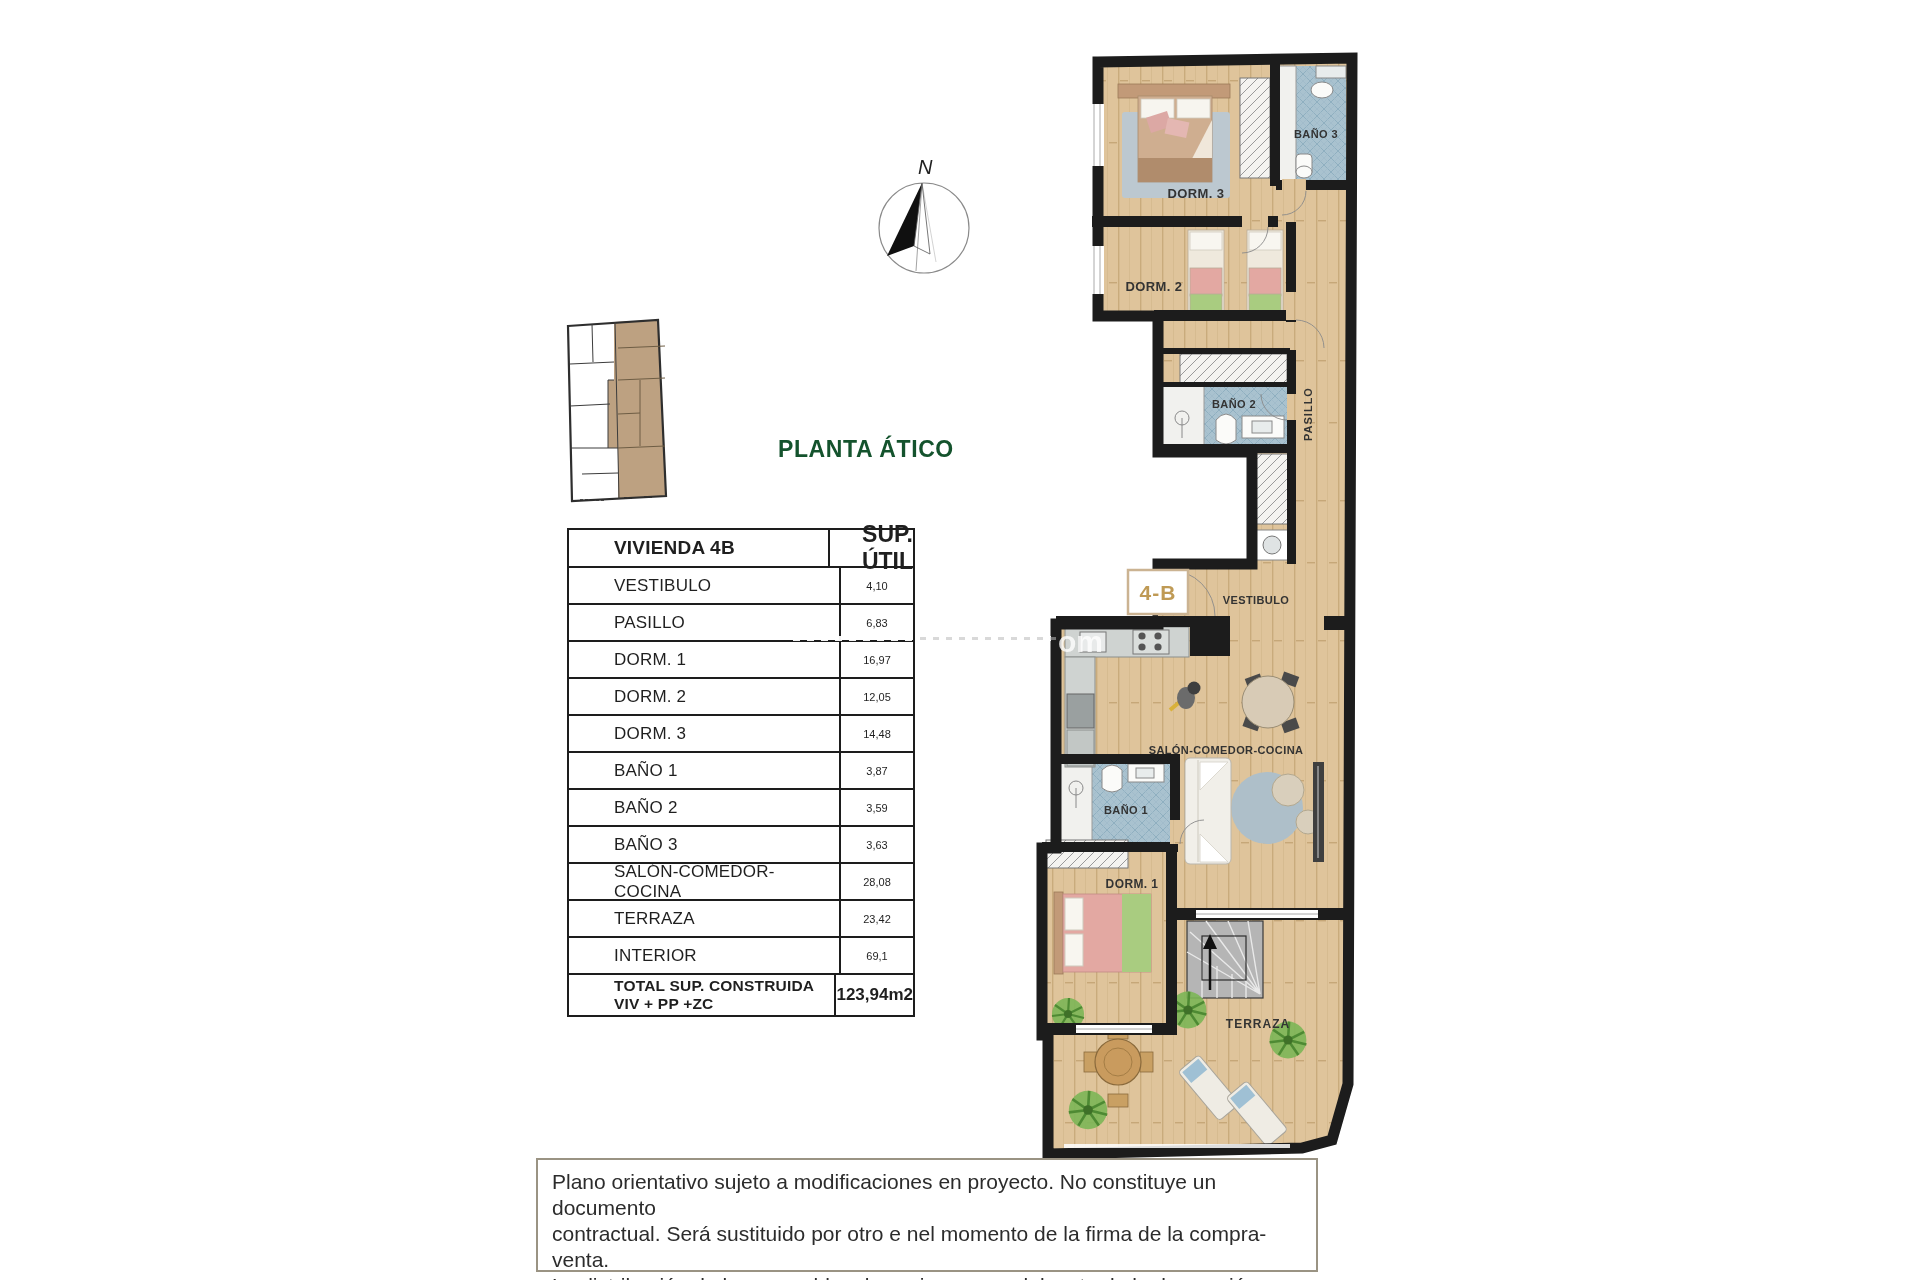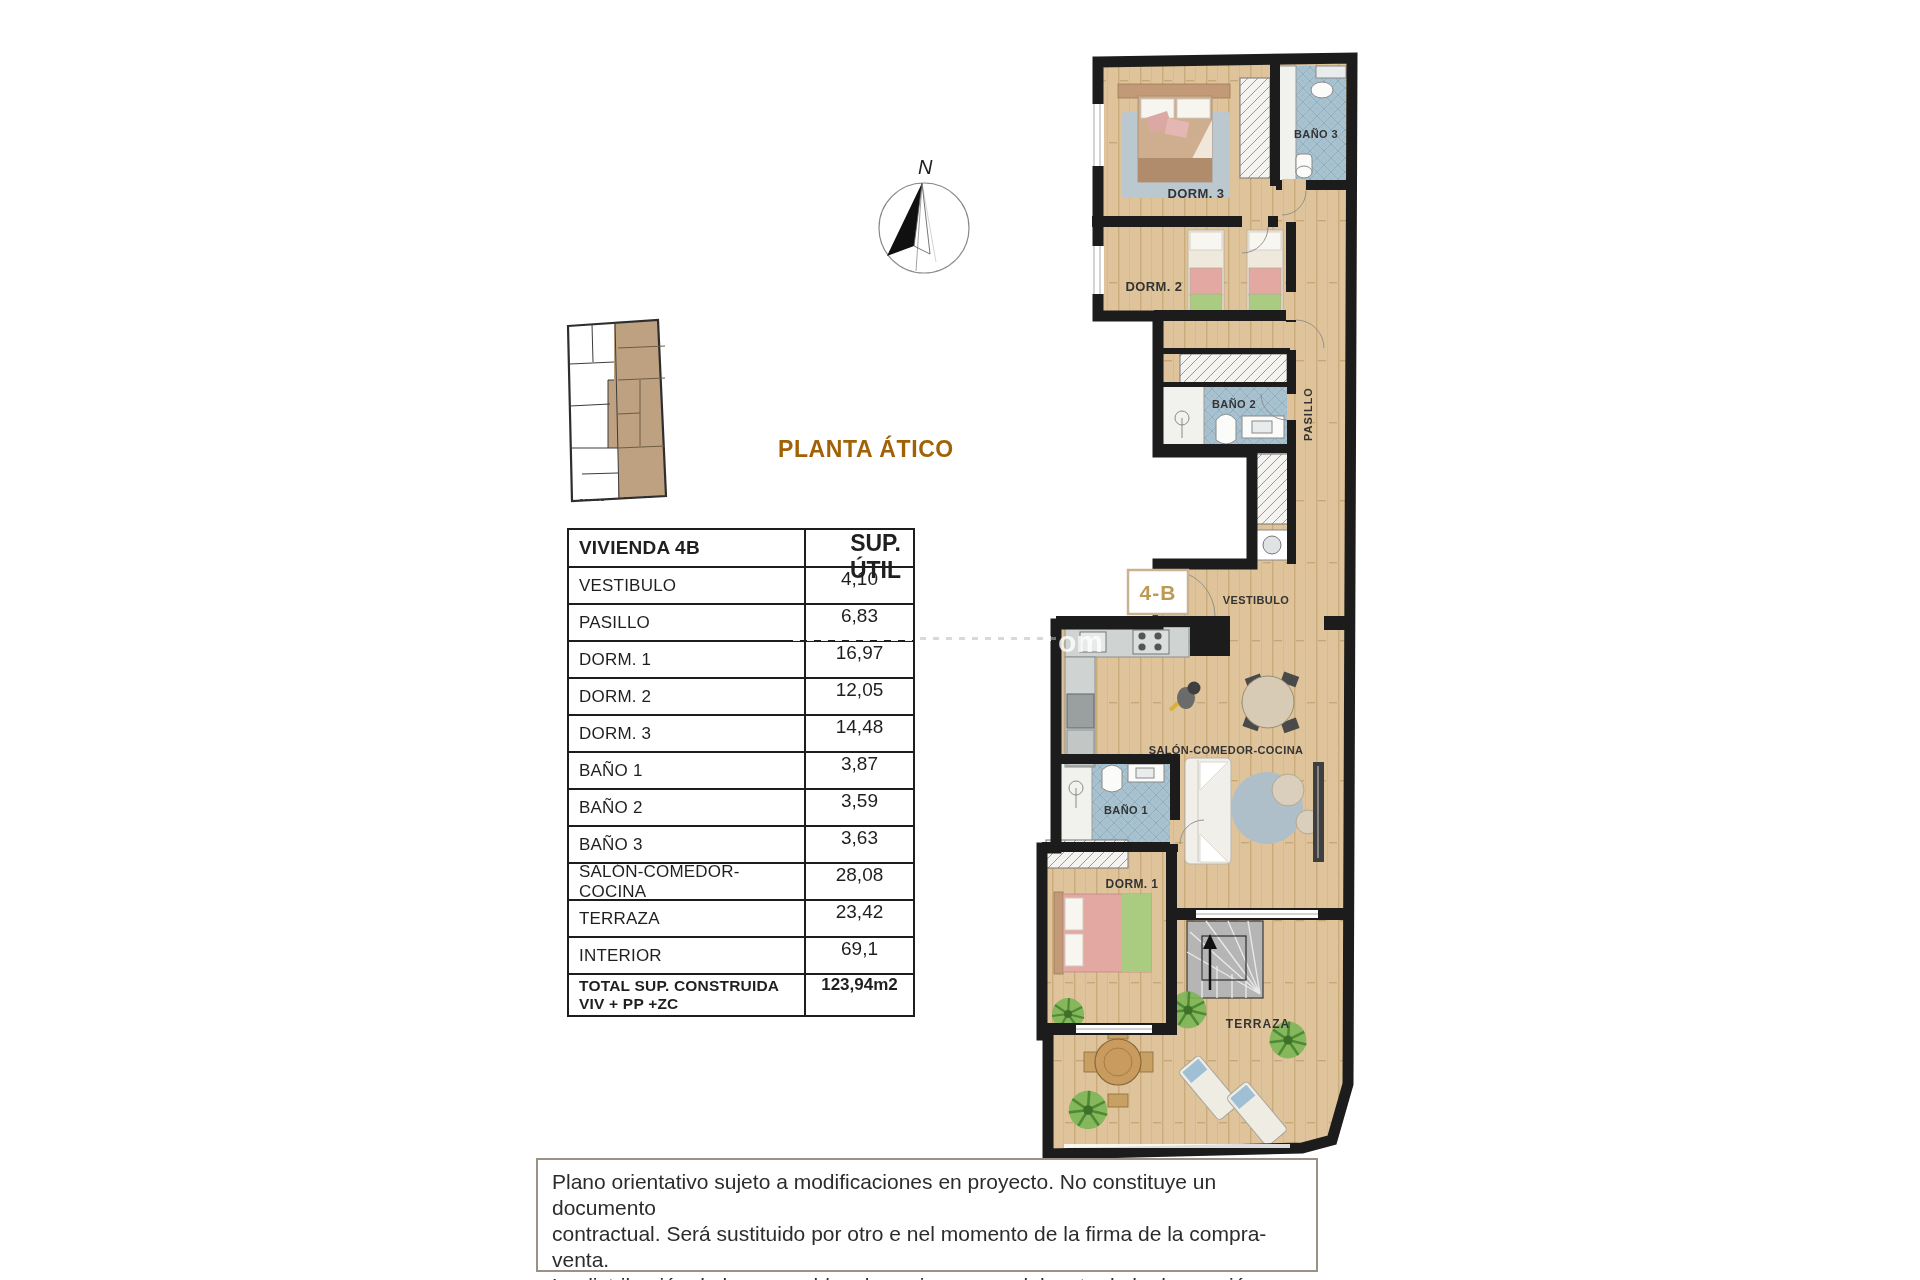--- a/index.html
+++ b/index.html
@@ -2,34 +2,34 @@
 <html><head>
 <meta charset="utf-8">
 <style>
   html,body{margin:0;padding:0;background:#ffffff;}
   body{width:1920px;height:1280px;position:relative;overflow:hidden;
        font-family:"Liberation Sans", sans-serif;color:#1f1f1f;}
   .sheet{position:absolute;inset:0;background:#fff;}
 
   
   .plan-title{position:absolute;left:778px;top:436px;font-size:23px;font-weight:bold;
-              letter-spacing:.6px;color:#a16207;}
+              letter-spacing:.6px;color:#14532d;}
 
   
   .area-table{position:absolute;left:567px;top:528px;width:348px;
               border:2.5px solid #1d1d1d;background:#fff;box-sizing:border-box;}
-  .t-row{display:flex;align-items:flex-start;border-top:2px solid #1d1d1d;box-sizing:border-box;}
+  .t-row{display:flex;align-items:center;border-top:2px solid #1d1d1d;box-sizing:border-box;padding-left:35px;}
   .t-row:first-child{border-top:none;}
   .t-head{height:36px;font-weight:bold;}
   .t-norm{height:37px;}
   .t-total{height:42px;font-weight:bold;}
   .t-label{width:237px;padding-left:10px;font-size:17px;letter-spacing:.2px;box-sizing:border-box;
            border-right:2px solid #1d1d1d;align-self:stretch;display:flex;flex-direction:column;justify-content:center;}
   .t-head .t-label{font-size:19px;}
-  .t-value{flex:1;text-align:center;font-size:19px;}
+  .t-value{flex:1;text-align:center;font-size:11px;}
   .t-head .t-value{font-size:23px;font-weight:bold;margin-left:32px;}
   .t-total .t-label div{font-size:15.5px;line-height:1.15;}
   .t-total .t-value{font-size:17px;}
 
   
   .disclaimer{position:absolute;left:536px;top:1158px;width:782px;height:114px;
               border:2px solid #9a9383;background:#fff;box-sizing:border-box;
               padding:9px 14px;font-size:21px;line-height:26px;color:#2c2c2c;}
 
   

